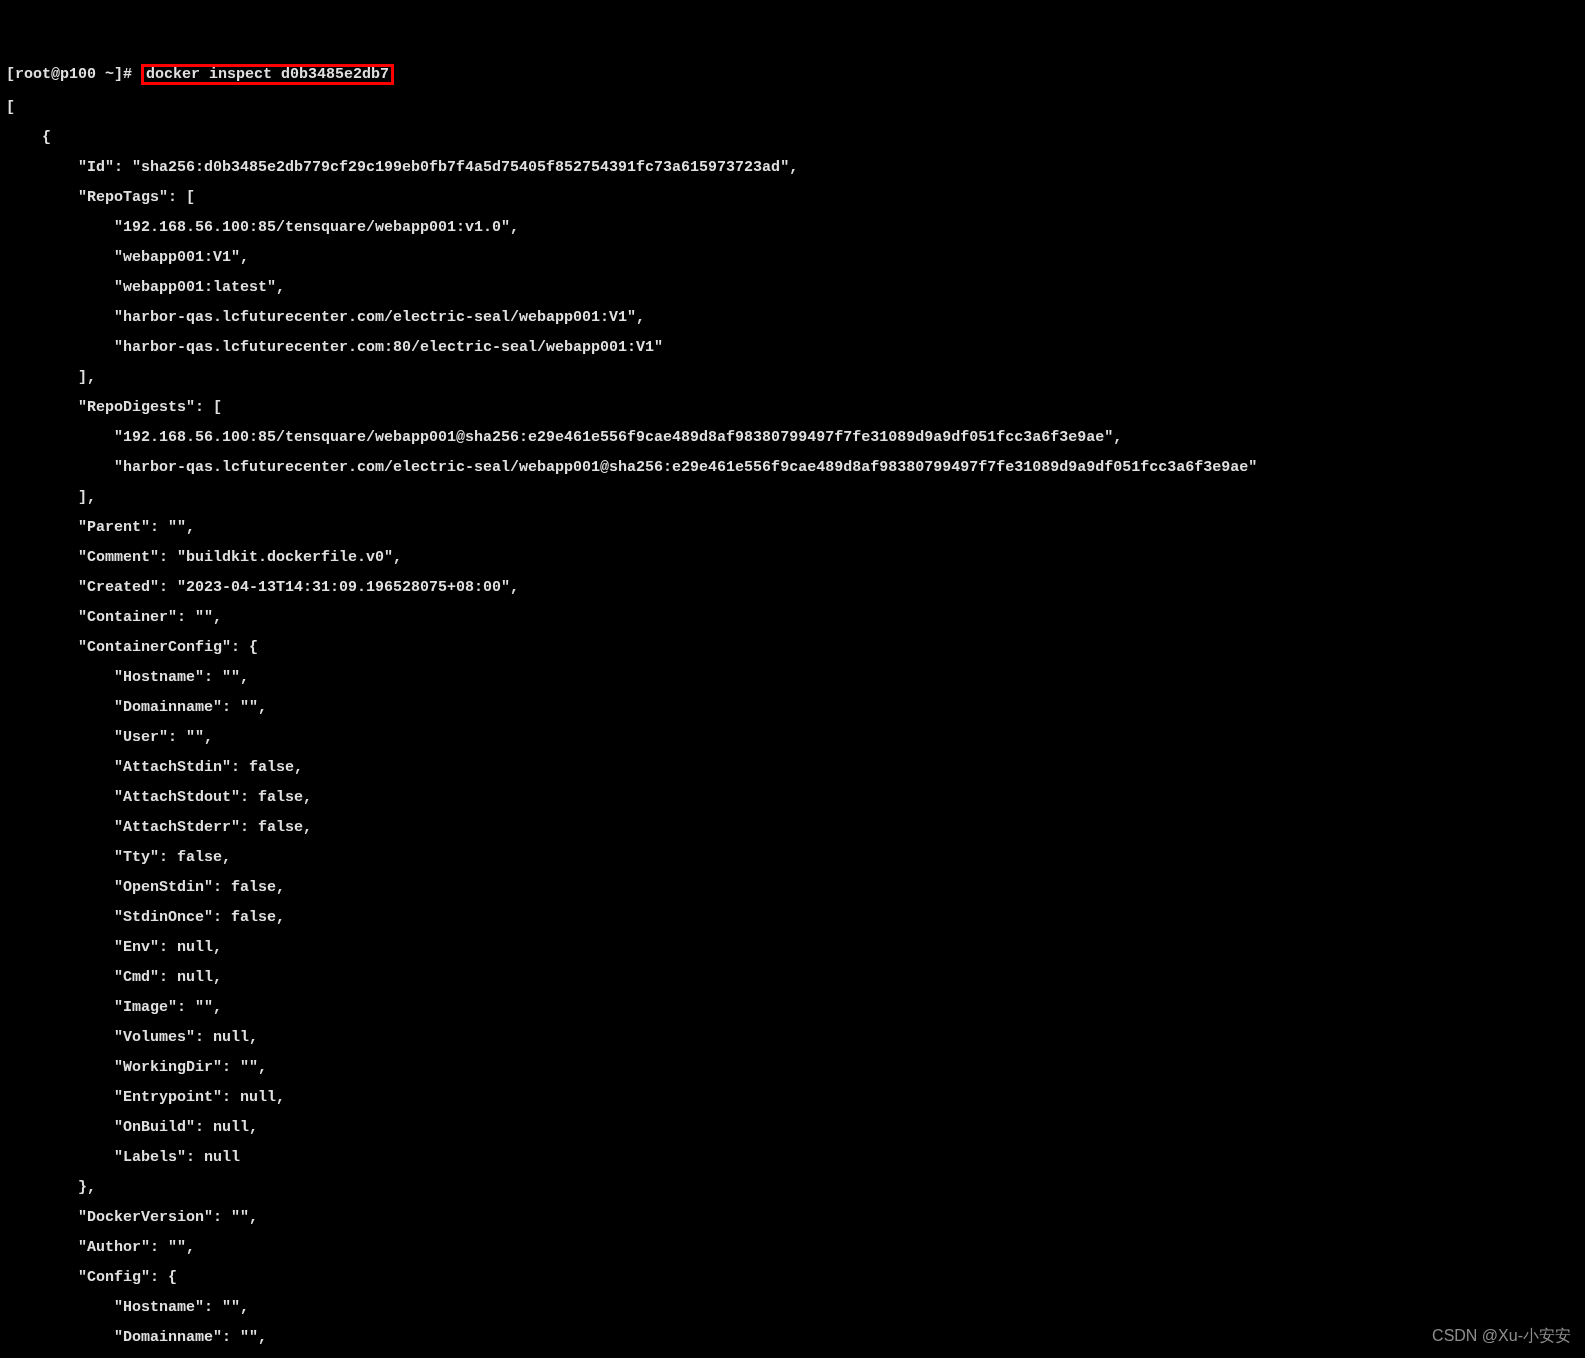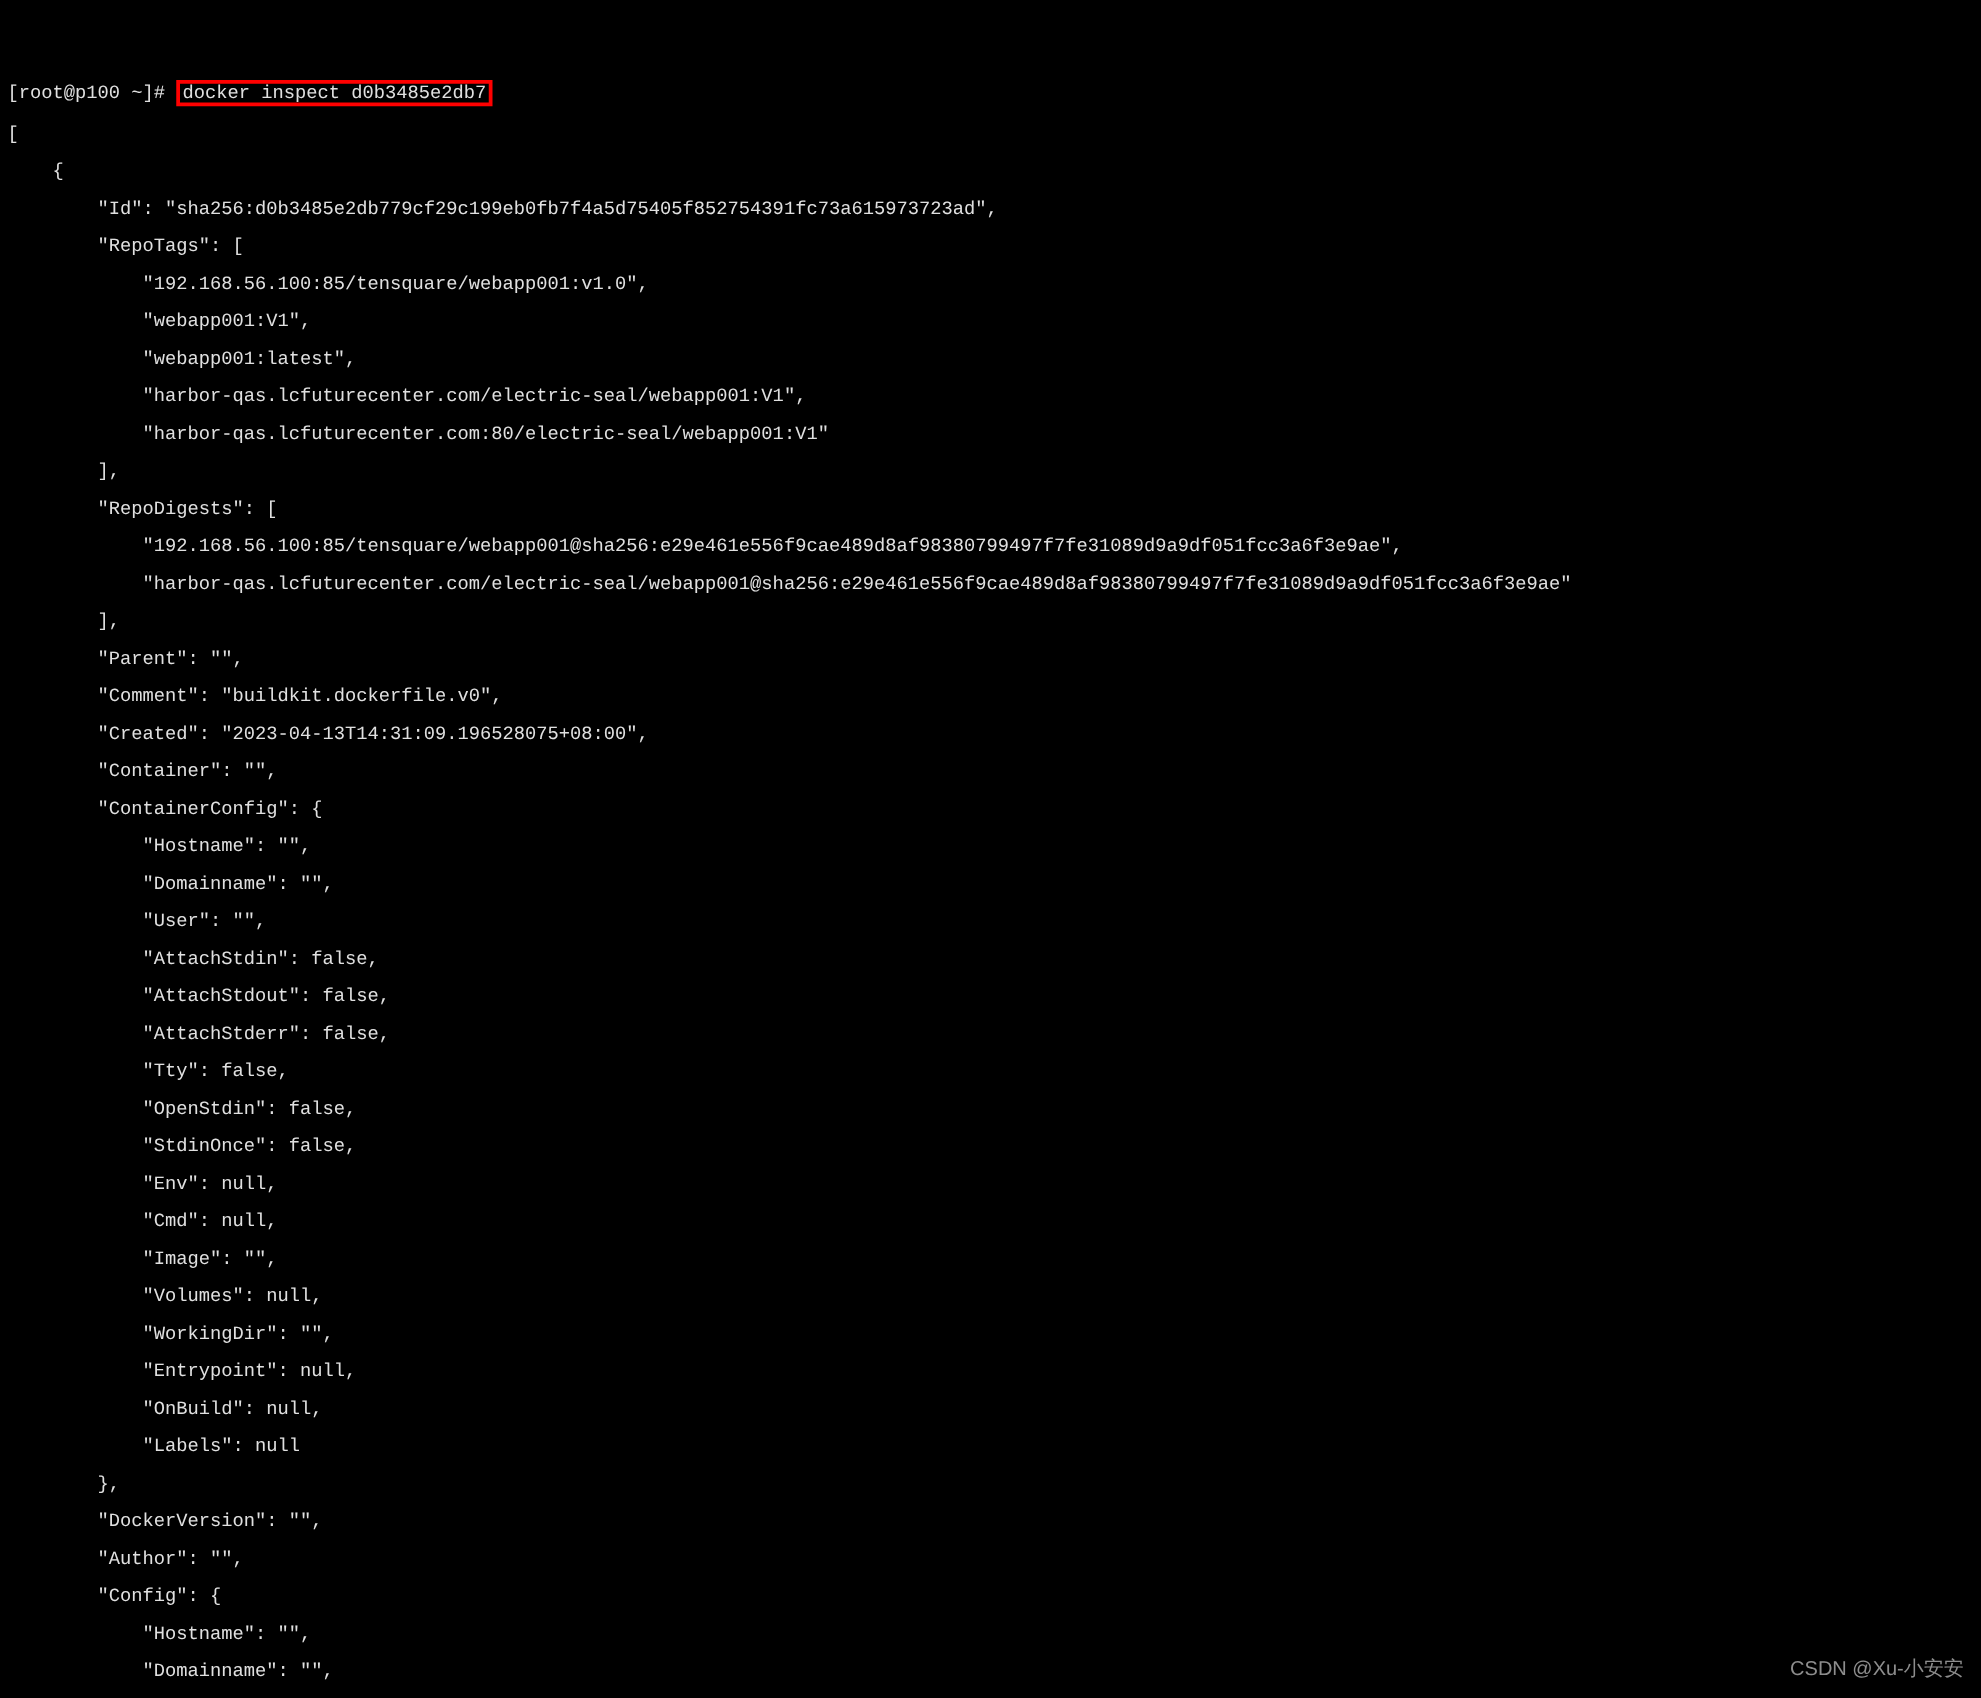--- a/index.html
+++ b/index.html
@@ -8,21 +8,21 @@
       color: #e0e0e0;
       font-family: Consolas, 'Courier New', monospace;
       font-size: 15px;
       line-height: 1.0;
       white-space: pre;
       overflow-x: auto;
       width: 1585px;
       min-height: 1358px;
       padding: 4px 0;
     }
-    .line { display: block; padding: 0 6px; }
+    .line { display: block; padding: 0 6px; font-weight: bold; }
     .box-outline {
       border: 3px solid #ff0000;
       display: inline-block;
       padding: 0 2px;
     }
     .watermark {
       position: fixed;
       bottom: 14px;
       right: 14px;
       color: #c9c9c9;

